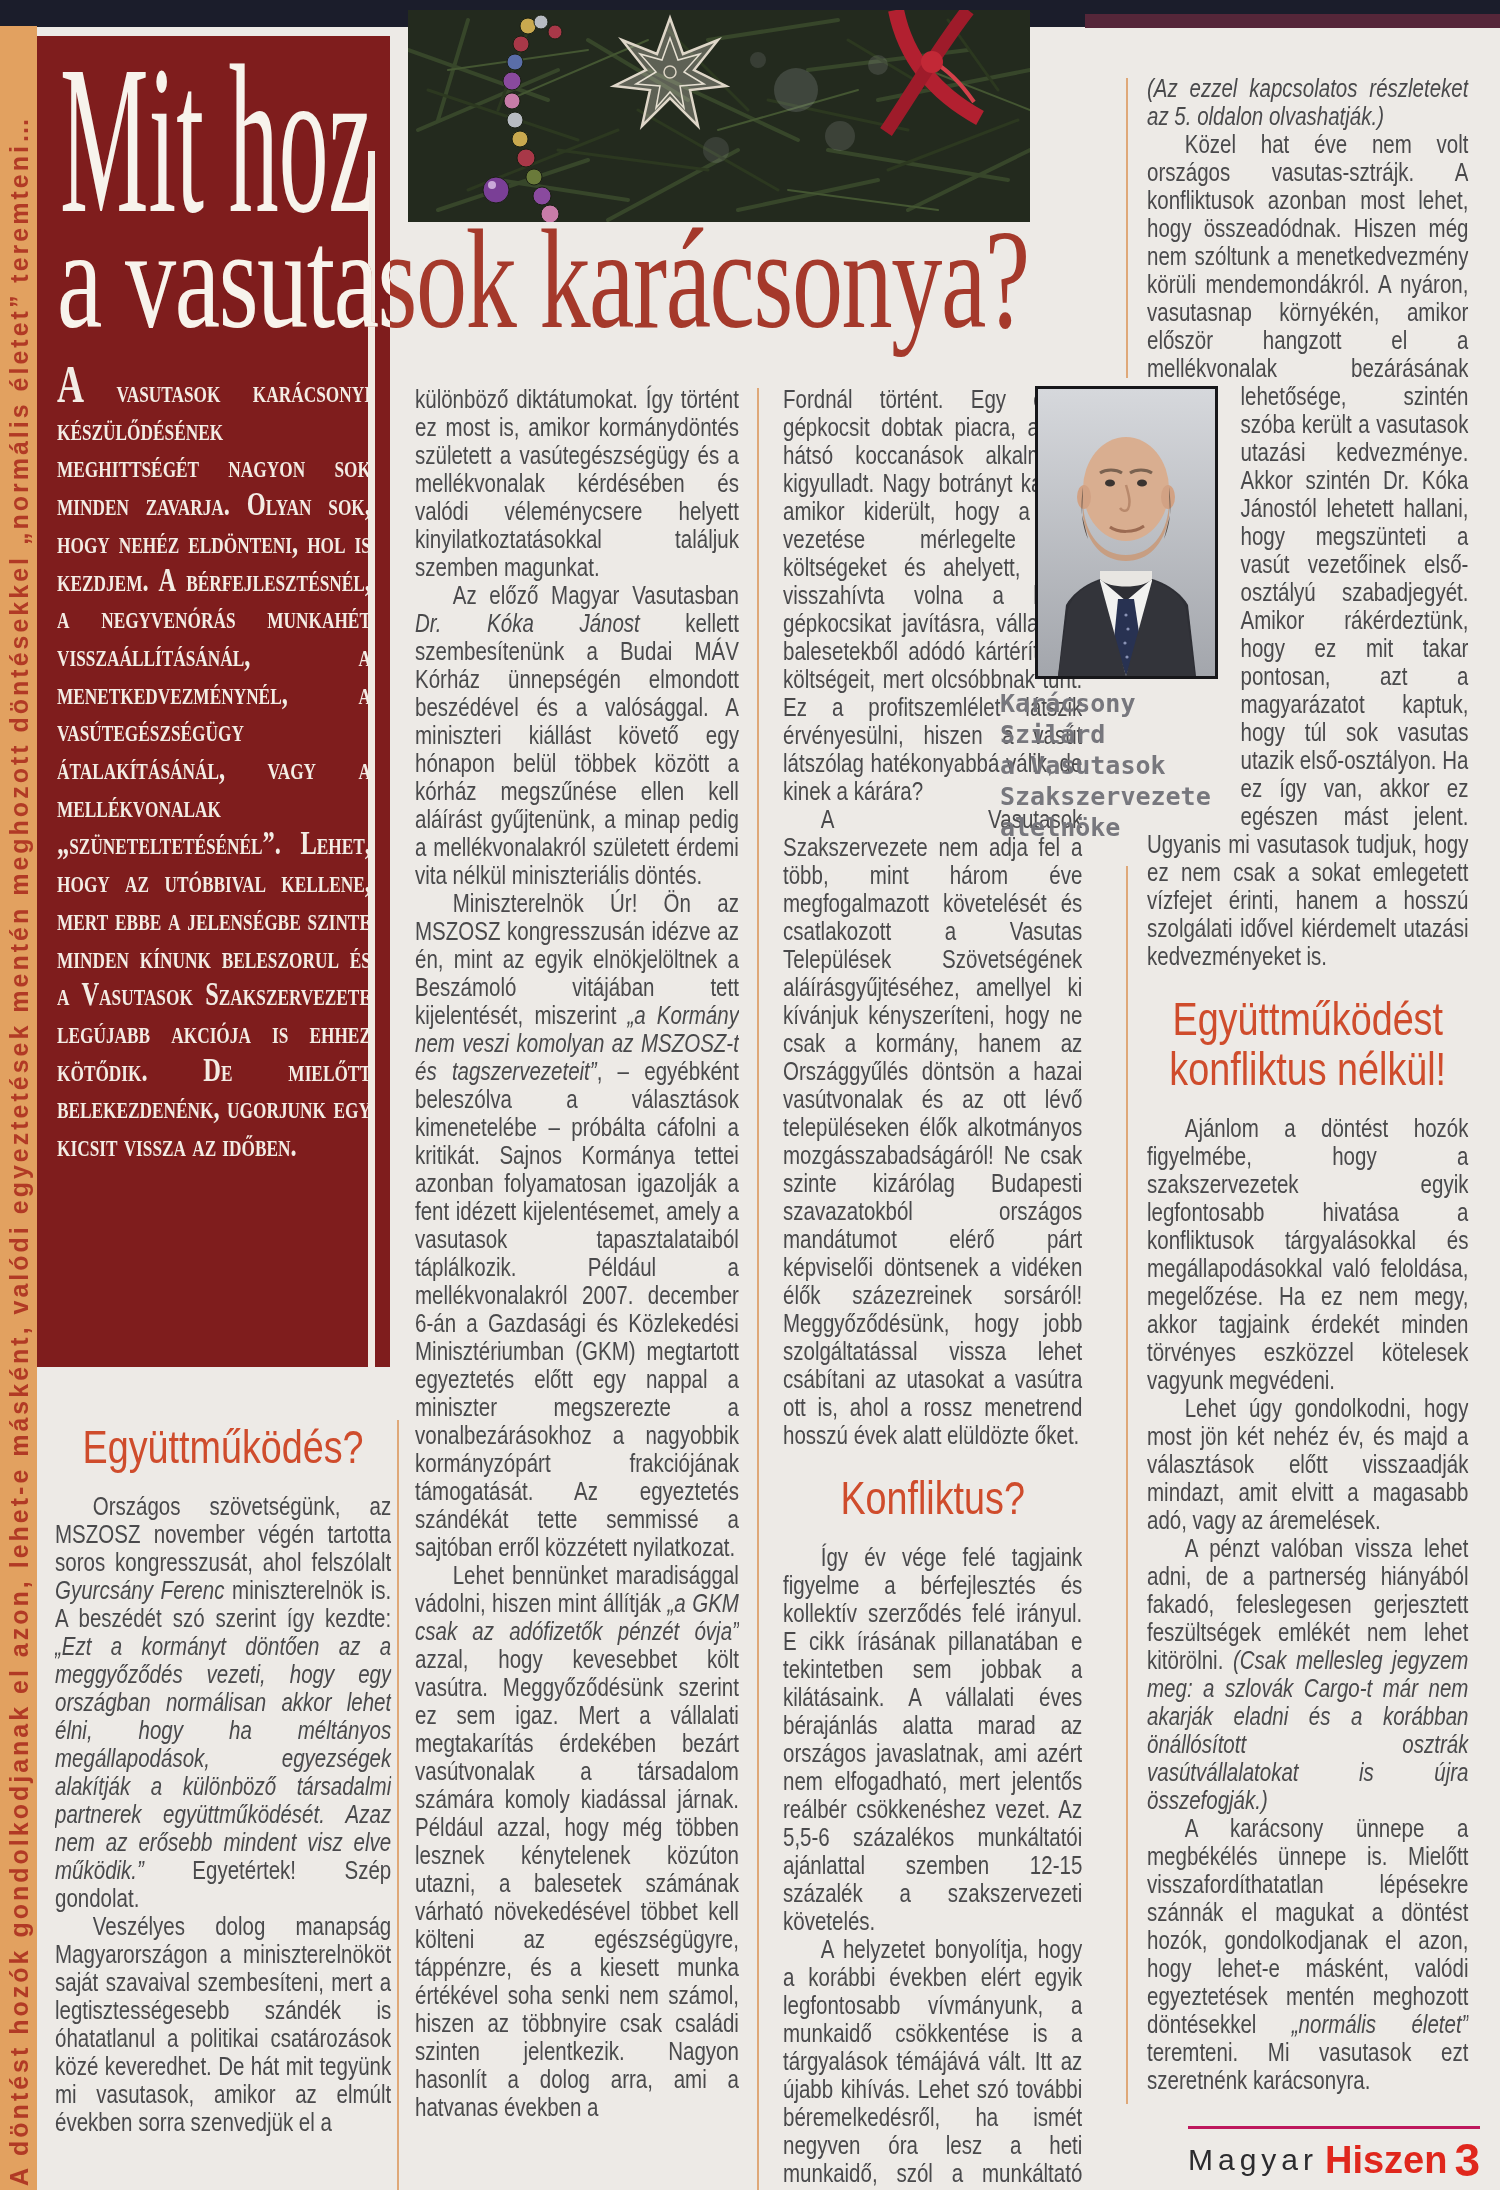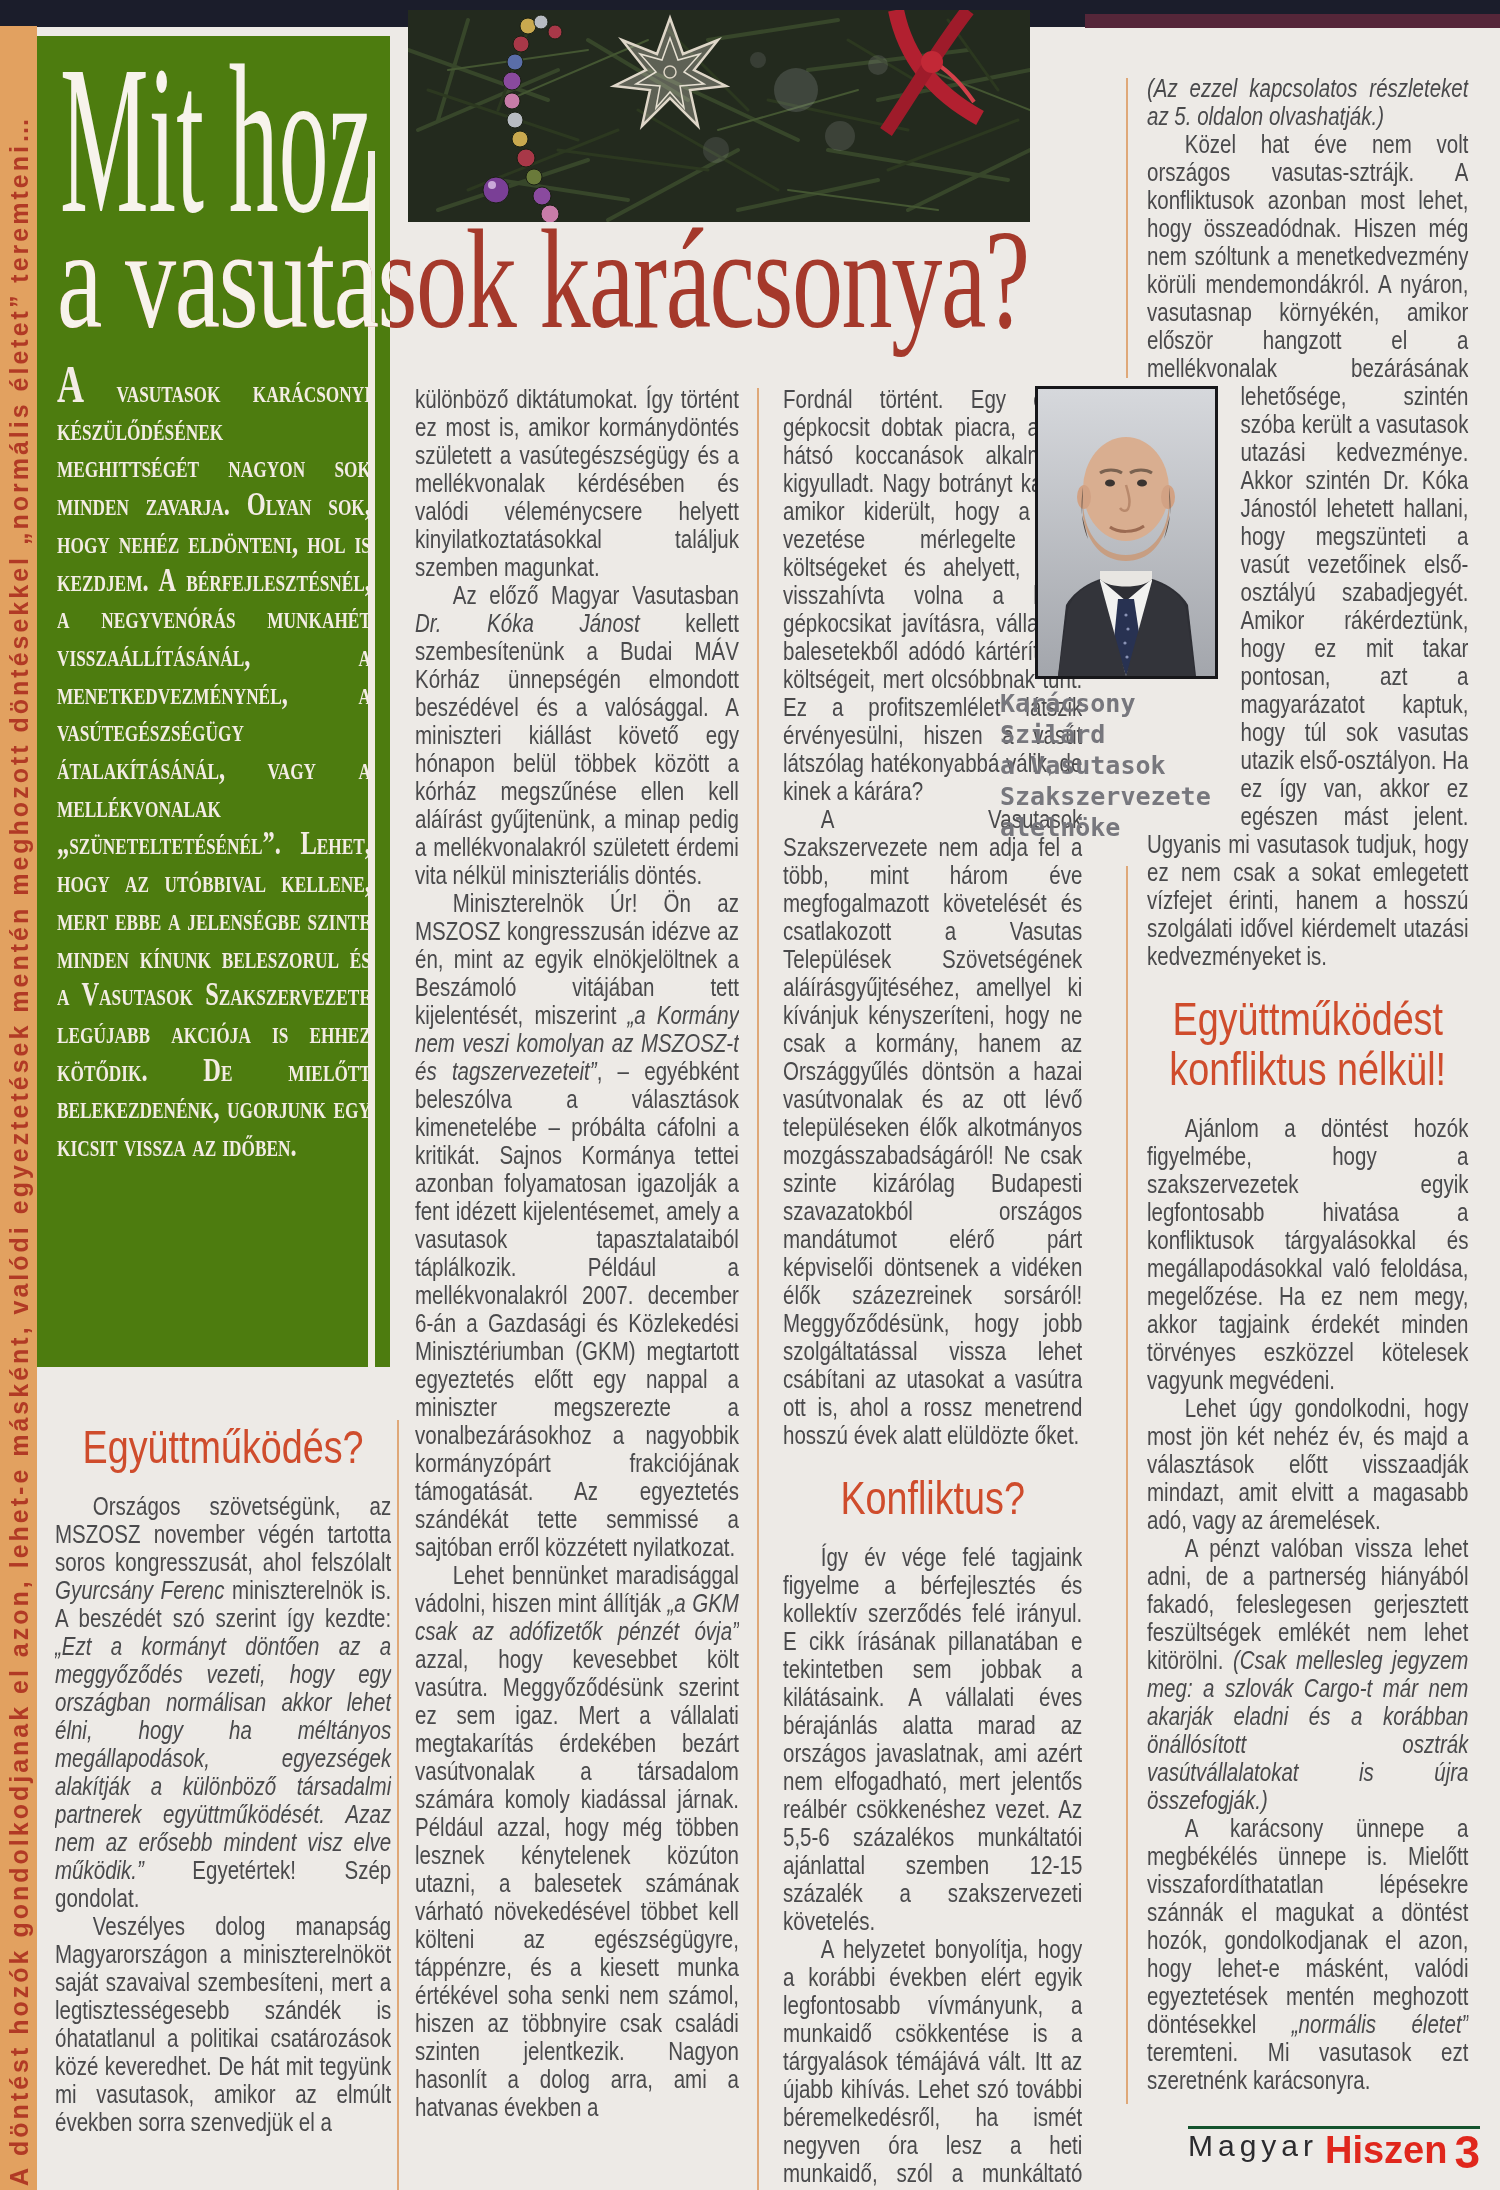--- a/index.html
+++ b/index.html
@@ -11,21 +11,21 @@
   .topbar-maroon { position:absolute; left:1085px; top:14px; width:415px; height:14px; background:#552639; }
 
   
   .orange-strip { position:absolute; left:0; top:26px; width:37px; height:2164px; background:#e2a160; }
   .vtext { position:absolute; left:3px; top:0; width:33px; height:2160px;
            writing-mode:vertical-rl; transform:rotate(180deg);
            font-size:25px; font-weight:bold; letter-spacing:3px; color:#b13a25;
            display:flex; align-items:center; }
 
   
-  .redblock { position:absolute; left:37px; top:36px; width:353px; height:1331px; background:#4d7c0f; }
+  .redblock { position:absolute; left:37px; top:36px; width:353px; height:1331px; background:#7f1d1d; }
   .pinstripe { position:absolute; left:331px; top:115px; width:7px; height:1216px; background:#f1ebe3; }
   .lead { position:absolute; left:20px; top:330px; width:436px;
           transform:scaleX(0.72); transform-origin:0 0;
           font-family:"Liberation Serif", serif; font-variant:small-caps; font-weight:600;
           font-size:34px; line-height:37.7px; color:#f3ece4; text-align:justify; }
   .lead::first-letter { font-size:52px; }
 
   
   .title1 { position:absolute; left:60px; top:34px; margin:0; font-weight:normal;
             font-family:"Liberation Serif", serif; font-size:212px; line-height:1;
@@ -62,22 +62,22 @@
   .col4 { left:1147px; top:74px;  width:392px; height:2052px; }
   .para { margin:0; text-indent:46px; }
   .para.cont { text-indent:0; }
   .it { font-style:italic; }
   .colhead { font-family:"Liberation Sans", sans-serif; font-weight:normal; font-size:46px; line-height:50px;
              color:#cf4c2c; text-align:center; margin:24px 0 20px; white-space:pre-line; }
   .col1 .colhead { margin-top:4px; }
   .photo-space { float:left; width:114px; height:424px; }
 
   
-  .footer { position:absolute; left:1188px; top:2126px; width:292px; border-top:3px solid #14532d;
-            display:flex; align-items:flex-start; justify-content:space-between; }
+  .footer { position:absolute; left:1188px; top:2126px; width:292px; border-top:3px solid #be185d;
+            padding-top:8px; display:flex; align-items:center; justify-content:space-between; }
   .f-mag   { font-size:30px; color:#2b2b2e; letter-spacing:5px; }
   .f-brand { font-size:38px; color:#e0271c; font-weight:bold; }
   .f-page  { font-size:46px; color:#e0271c; font-weight:bold; line-height:1; }
 </style>
 </head>
 <body>
 
 <div class="page">
 
   <div class="topbar"></div>

